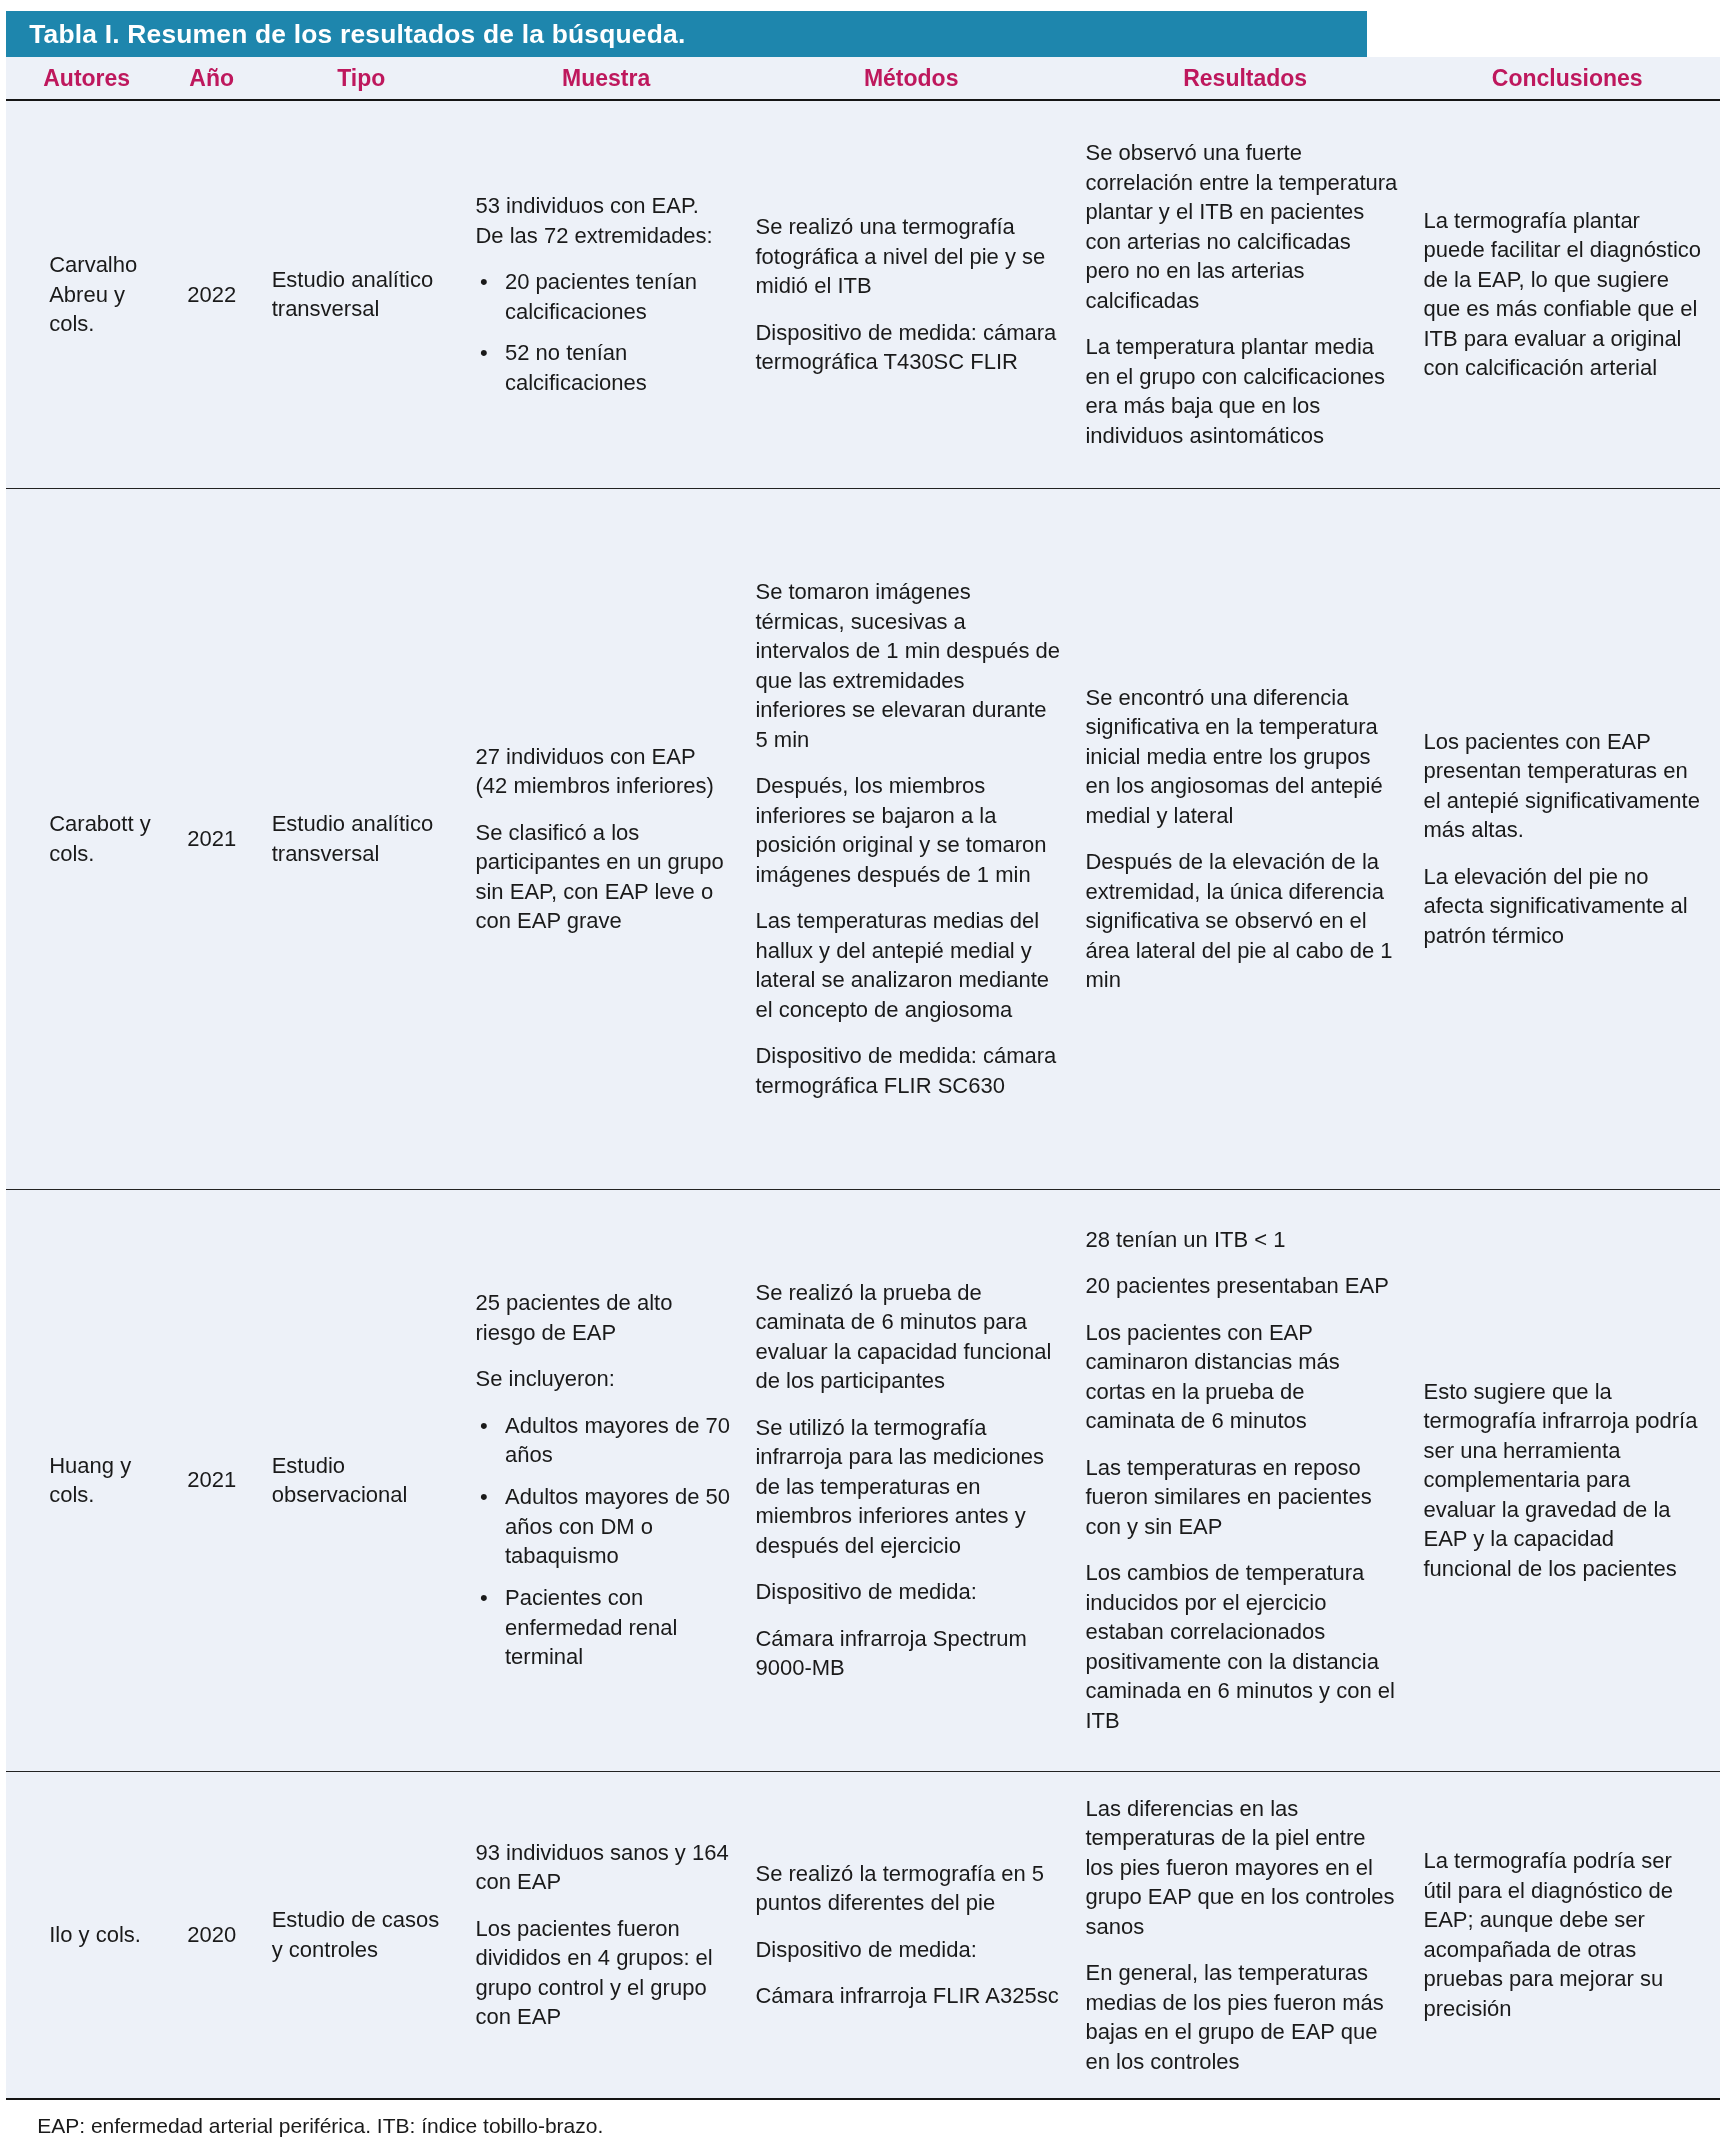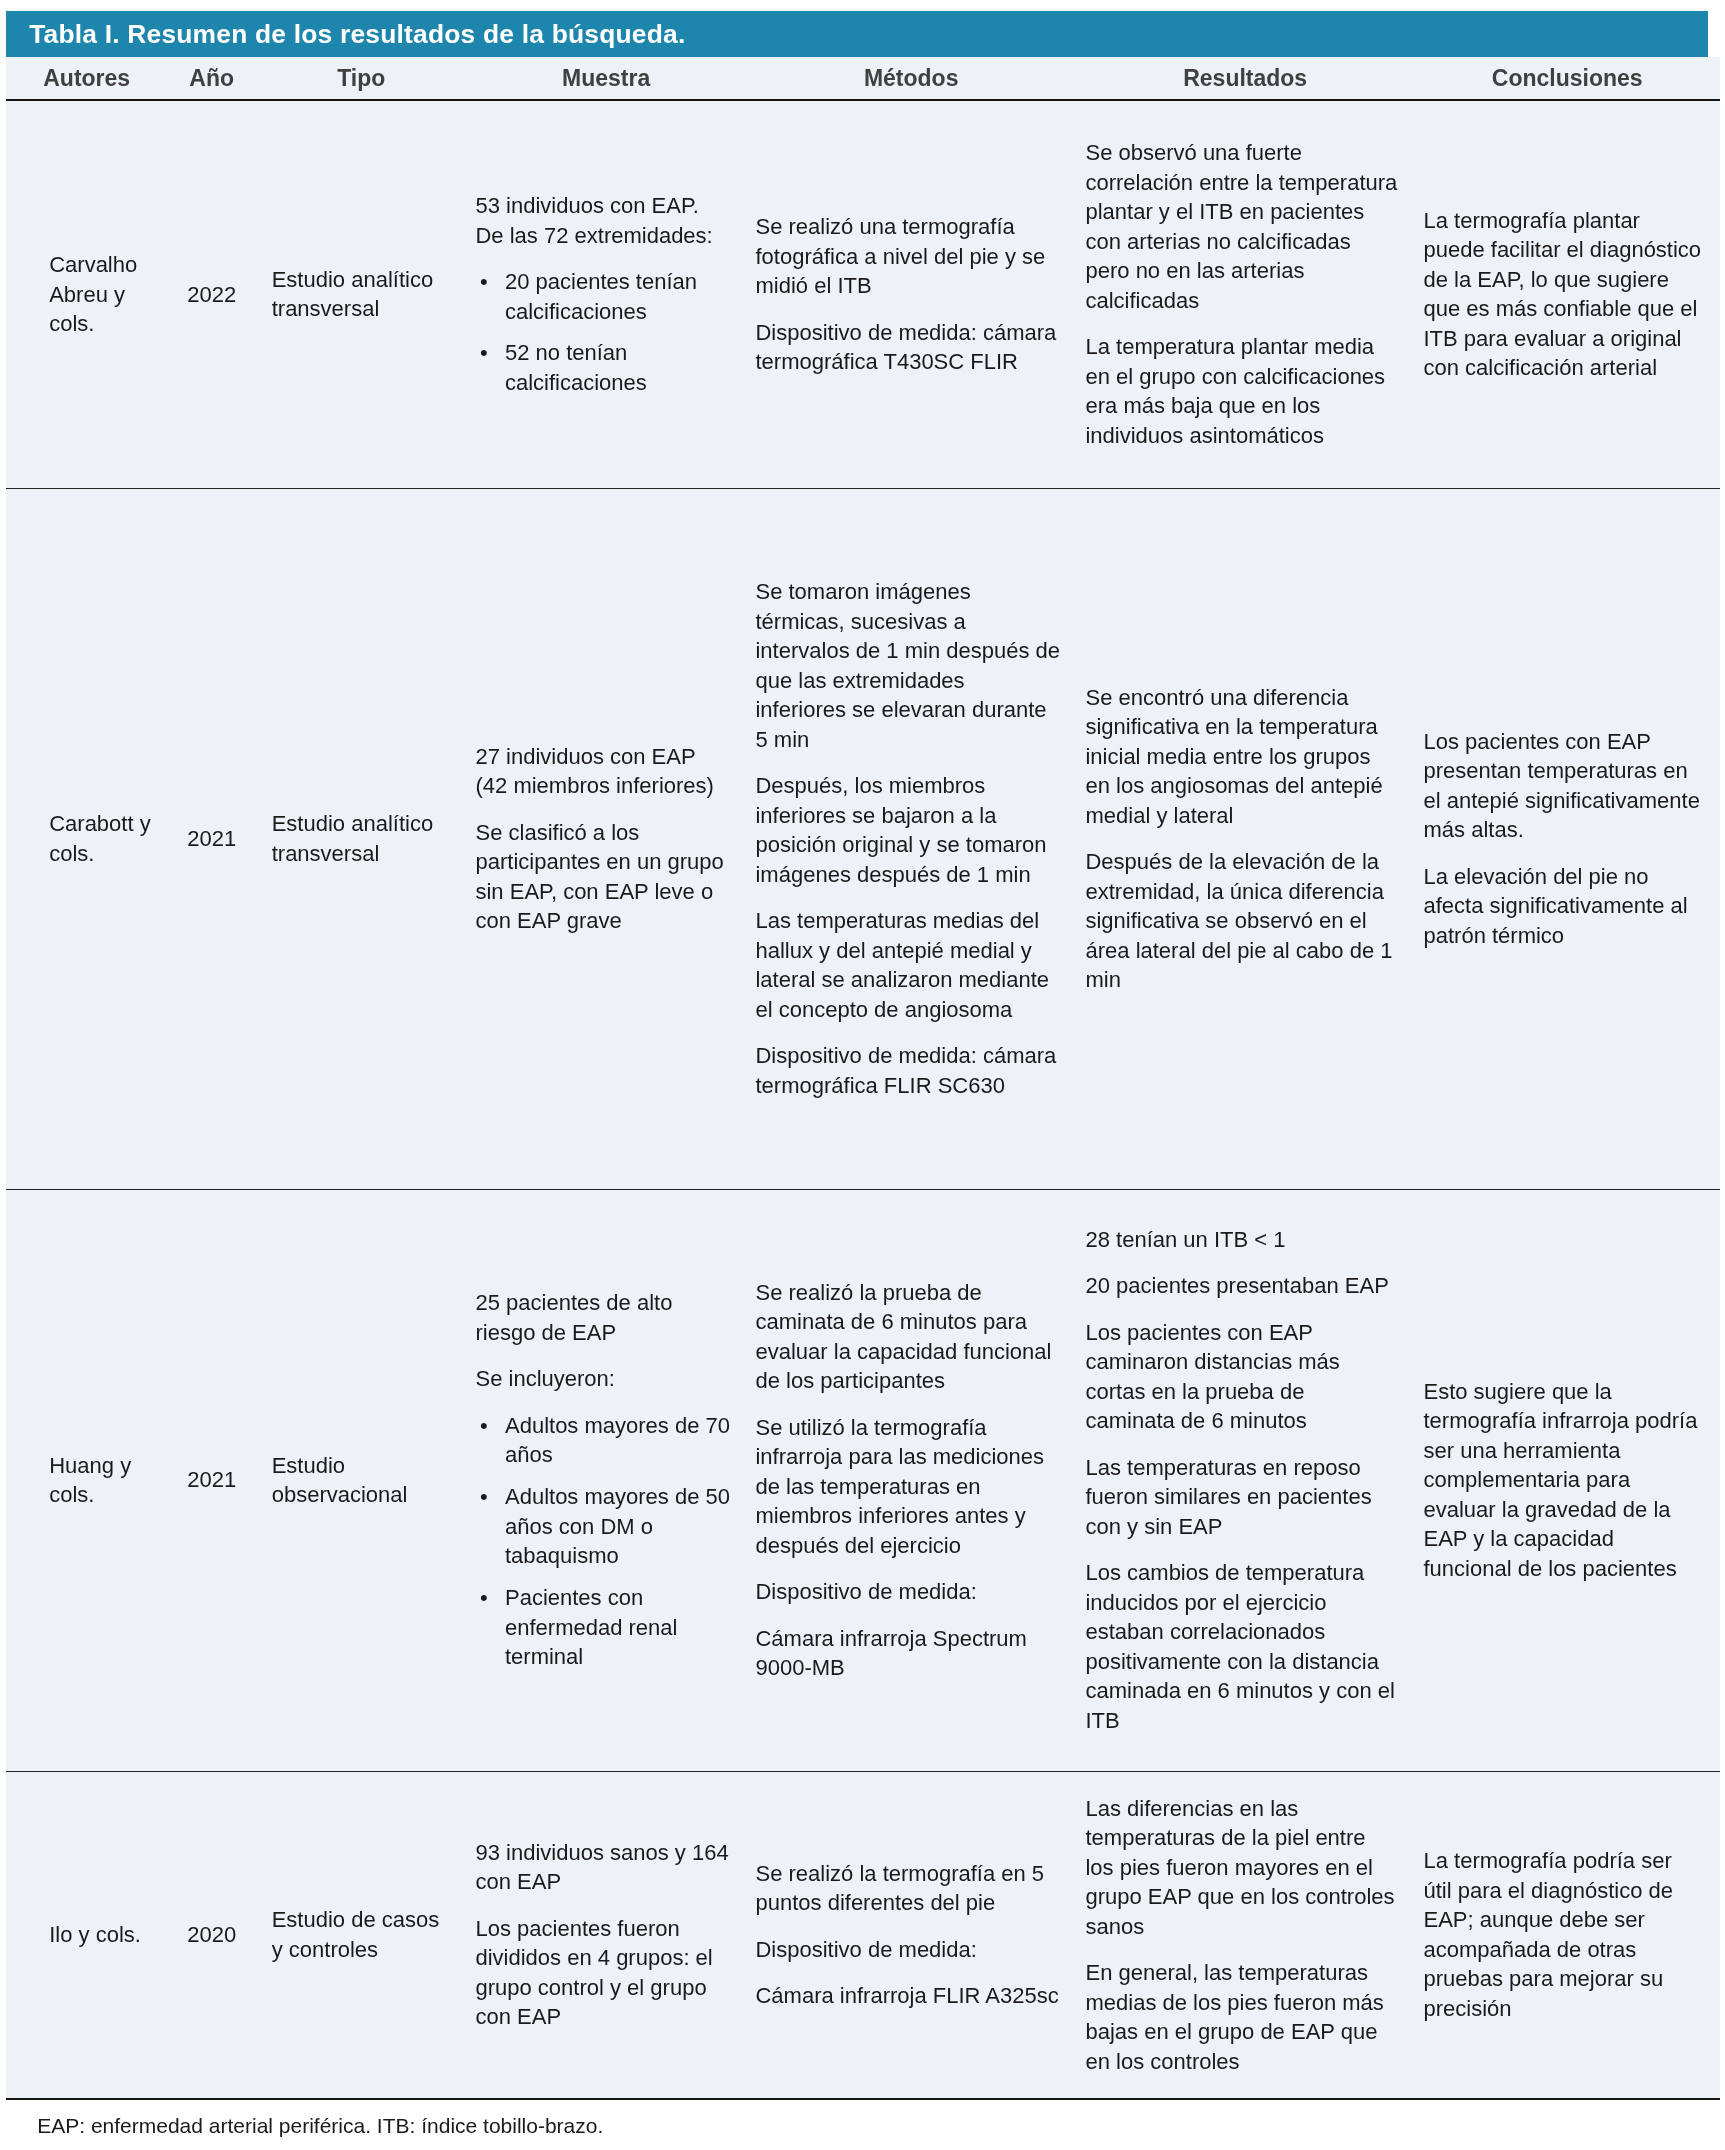--- a/index.html
+++ b/index.html
@@ -10,21 +10,21 @@
   html,body{margin:0;padding:0;}
   body{
     width:1725px;
     min-height:2151px;
     background:#ffffff;
     color:#1a1a1a;
     font-family:"Liberation Sans", sans-serif;
   }
   .page{padding:11px 6.2px 0 6.2px;}
   .title-bar{
-    width:1702px;
+    width:1361px;
     box-sizing:border-box;
     height:46px;
     background:var(--title-bar-bg);
     color:#ffffff;
     font-size:26.4px;
     font-weight:bold;
     display:flex;
     align-items:center;
     padding-left:23px;
     letter-spacing:0.2px;
@@ -38,21 +38,21 @@
   col.c-autores{width:161px;}
   col.c-anio{width:89px;}
   col.c-tipo{width:210px;}
   col.c-muestra{width:280px;}
   col.c-metodos{width:330px;}
   col.c-resultados{width:338px;}
   col.c-conclusiones{width:306px;}
   thead th{
     font-size:23px;
     font-weight:bold;
-    color:#404040;
+    color:#be185d;
     text-align:center;
     vertical-align:middle;
     height:43px;
     box-sizing:border-box;
     padding:4.7px 3.1px;
     border-bottom:2.3px solid #151515;
   }
   tbody tr{border-bottom:1.6px solid var(--rule);}
   tbody tr:last-child{border-bottom:2.3px solid #141414;}
   tbody tr:nth-child(1){height:388px;}

